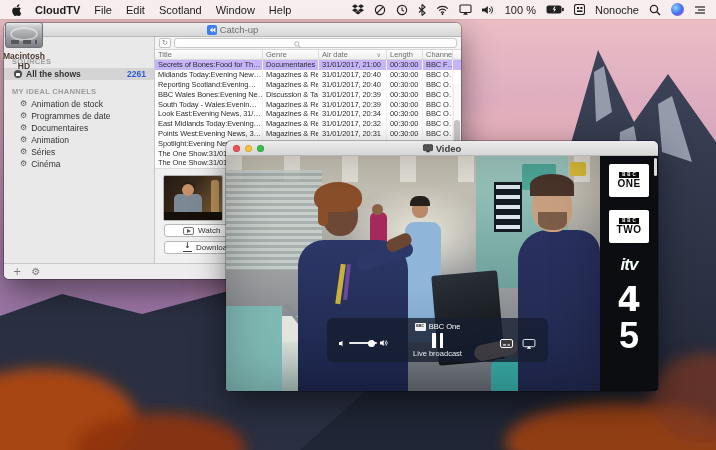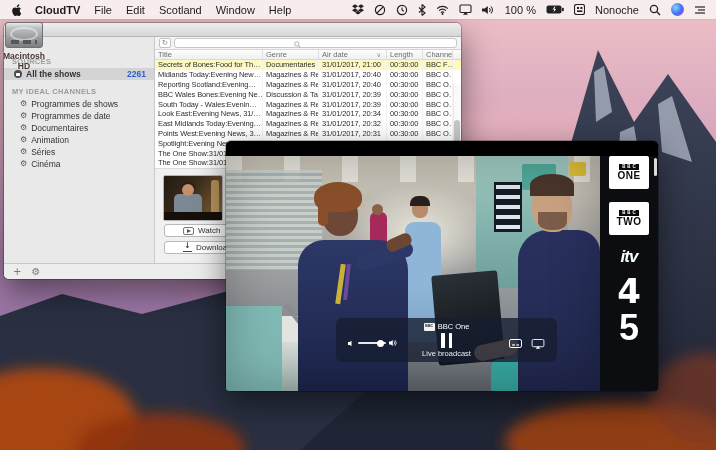--- a/index.html
+++ b/index.html
@@ -74,21 +74,21 @@
   .tbl-header { height:10px; display:flex; font-size:7.5px; color:#6e6e6e; background:linear-gradient(#fdfdfd,#f0f0f0);
     border-bottom:1px solid #d9d9d9; align-items:center; }
   .tbl-header .cell { border-right:1px solid #ddd; height:100%; display:flex; align-items:center; }
   .cell { padding:0 3px; overflow:hidden; white-space:nowrap; flex:none; }
   .c-title{width:108px;} .c-genre{width:56px;} .c-date{width:68px;} .c-len{width:36px;} .c-chan{width:30px;}
   .sort-ind { margin-left:auto; font-size:6px; color:#888; padding-right:2px; font-family:"DejaVu Sans",sans-serif;}
 
   .tbl-rows { height:108px; overflow:hidden; position:relative; background:#fff; }
   .trow { display:flex; height:9.8px; align-items:center; font-size:7.5px; color:#2e2e2e; letter-spacing:-0.1px; }
   .trow .cell { border-right:1px solid #f2f2f2; height:100%; display:flex; align-items:center; }
-  .trow.selected { background:#fef9c3; }
+  .trow.selected { background:#c4b5fd; }
   .tbl-scroll { position:absolute; right:0; top:24px; bottom:0; width:8px; background:#fafafa; border-left:1px solid #ececec; }
   .tbl-thumb { position:absolute; right:1px; top:36px; width:6px; height:26px; border-radius:3px; background:#c6c6c6; }
 
   .cu-detail { flex:1; background:#f0f0f0; border-top:1px solid #dcdcdc; padding:7px 0 0 9px; }
   .thumb { width:58px; height:44px; border-radius:1px; position:relative; overflow:hidden;
     background:linear-gradient(120deg,#241a12 0%,#3a2c1c 45%,#6b4f2e 75%,#8a6a3a 100%); box-shadow:0 0 0 1px rgba(0,0,0,.25);}
   .thumb .t-skin { position:absolute; left:18px; top:8px; width:12px; height:12px; border-radius:50%; background:#c3906a; }
   .thumb .t-hair { position:absolute; left:17px; top:6px; width:14px; height:7px; border-radius:6px 6px 0 0; background:#2a2019; }
   .thumb .t-shirt { position:absolute; left:10px; top:18px; width:28px; height:18px; border-radius:5px 5px 0 0; background:#7c8893; }
   .thumb .t-bone { position:absolute; right:3px; top:4px; width:8px; height:34px; border-radius:3px; background:#caa468; opacity:.8; }
@@ -108,33 +108,33 @@
   .videowin .titlebar { height:15px; }
   .videowin .light.red{background:#f25056;} .videowin .light.yel{background:#fac536;} .videowin .light.grn{background:#39c149;}
   .videowin .win-title { color:#3c3c3c; font-weight:bold; font-size:9.5px; }
   .vw-content { position:absolute; top:15px; left:0; right:0; bottom:0; display:flex; overflow:hidden; border-radius:0 0 4px 4px; }
   .scene { position:relative; width:374px; height:235px; overflow:hidden; background:#9a9a96; flex:none; }
   .scene-art { position:absolute; inset:0; filter:blur(0.5px); }
   .sa { position:absolute; }
 
   .rail { position:relative; flex:1; background:#0c0d11; overflow:hidden; }
   .rail-thumb { position:absolute; right:1px; top:2px; width:3px; height:18px; border-radius:2px; background:rgba(255,255,255,.85); }
-  .rail-logos { position:absolute; inset:0; display:flex; flex-direction:column; align-items:center; padding-top:0; }
+  .rail-logos { position:absolute; inset:0; display:flex; flex-direction:column; align-items:center; padding-top:8px; }
   .bbc-box { width:40px; height:33px; background:#fff; border-radius:2px; display:flex; flex-direction:column;
     align-items:center; justify-content:center; gap:1px; flex:none; }
   .bbc-blocks { background:#0a0a0a; color:#fff; font-size:4.5px; font-weight:bold; letter-spacing:2px;
     padding:1px 1px 1px 3px; line-height:4.5px; }
   .bbc-name { font-size:10px; font-weight:bold; color:#0a0a0a; letter-spacing:.5px; line-height:10px; }
   .logo-gap1 { height:13px; } .logo-gap2 { height:14px; } .logo-gap3 { height:11px; } .logo-gap4 { height:7px; }
   .itv-logo { color:#f4fff8; font-size:17px; font-weight:bold; font-style:italic; letter-spacing:-1px; line-height:16px; }
   .four-logo { color:#fff; font-size:34px; font-weight:bold; line-height:30px; font-family:"DejaVu Sans",sans-serif; }
   .five-logo { color:#fff; font-size:36px; font-weight:bold; line-height:30px; }
 
   
-  .overlay { position:absolute; left:110px; top:162px; width:221px; height:44px; border-radius:6px;
+  .overlay { position:absolute; left:101px; top:162px; width:221px; height:44px; border-radius:6px;
     background:rgba(22,30,48,0.78); color:#fff; z-index:3; }
   .ov-chip { position:absolute; top:4px; left:0; right:0; display:flex; justify-content:center; align-items:center; gap:3px;
     font-size:7.5px; }
   .bbc-badge { width:11px; height:8px; background:#f2f2f2; border-radius:1px; color:#111; font-size:3.5px;
     font-weight:bold; display:flex; align-items:center; justify-content:center; line-height:3.5px; }
   .ov-vol { position:absolute; left:12px; top:21px; display:flex; align-items:center; gap:3px; }
   .vol-track { width:28px; height:2px; background:rgba(255,255,255,.9); border-radius:1px; position:relative; }
   .vol-knob { position:absolute; left:19px; top:-2.5px; width:7px; height:7px; border-radius:50%; background:#fff; }
   .ov-pause { position:absolute; left:50%; margin-left:-5.5px; top:15px; display:flex; gap:4px; }
   .ov-pause span { width:3.5px; height:15px; background:#fff; border-radius:.5px; }
@@ -284,35 +284,43 @@
     <div class="disk-label">Macintosh HD</div>
   </div>
 
   <div class="window catchup">
     <div class="titlebar">
       <div class="lights">
         <span class="light"></span>
         <span class="light"></span>
         <span class="light"></span>
       </div>
+      <div class="win-title">
+        <svg width="10" height="10" viewBox="0 0 10 10">
+            <rect width="10" height="10" rx="2" fill="#3f7ef0"></rect>
+            <polygon points="5.6,2.6 5.6,7.4 2.8,5" fill="#fff"></polygon>
+            <polygon points="8.4,2.6 8.4,7.4 5.6,5" fill="#fff"></polygon>
+          </svg>
+        <span>Catch-up</span>
+      </div>
     </div>
 
     <div class="cu-body">
 
       <div class="sidebar">
         <div class="sb-header">SOURCES</div>
         <div class="sb-row selected" style="padding-left:10px">
           <span class="allshows-icon"></span>
           <span style="font-weight:bold">All the shows</span>
           <span class="sb-count">2261</span>
         </div>
         <div class="sb-header" style="margin-top:4px">MY IDEAL CHANNELS</div>
         <div class="sb-row">
             <span class="gear-glyph">⚙</span>
-            <span>Programmes de shows</span>
+            <span>Animation de stock</span>
           </div>
           <div class="sb-row">
             <span class="gear-glyph">⚙</span>
             <span>Programmes de date</span>
           </div>
           <div class="sb-row">
             <span class="gear-glyph">⚙</span>
             <span>Documentaires</span>
           </div>
           <div class="sb-row">
@@ -462,20 +470,34 @@
       </div>
     </div>
 
     <div class="cu-footer">
       <span class="foot-btn">+</span>
       <span class="foot-btn">⚙</span>
     </div>
   </div>
 
   <div class="window videowin">
+    <div class="titlebar">
+      <div class="lights">
+        <span class="light red"></span>
+        <span class="light yel"></span>
+        <span class="light grn"></span>
+      </div>
+      <div class="win-title">
+        <svg width="10" height="9" viewBox="0 0 12 10">
+            <rect x="0.5" y="0.5" width="11" height="7" rx="1" fill="#555" stroke="#333"></rect>
+            <rect x="4" y="8" width="4" height="1.5" fill="#333"></rect>
+          </svg>
+        <span>Video</span>
+      </div>
+    </div>
 
     <div class="vw-content">
 
       <div class="scene">
         <div class="scene-art">
           <div class="sa" style="inset:0; background:linear-gradient(180deg,#cfcabc 0%,#c4bfb4 16%,#abaaa5 34%,#999b9d 54%,#80848a 76%,#5f646c 100%);"></div>
           <div class="sa" style="left:0;top:0;width:374px;height:26px;background:repeating-linear-gradient(90deg,rgba(255,255,250,.85) 0 16px,rgba(190,186,175,.4) 16px 58px);opacity:.6;"></div>
           <div class="sa" style="left:0;top:14px;width:96px;height:100px;background:repeating-linear-gradient(180deg,#ccd4d0 0 3px,#a6b1af 3px 6px);opacity:.85;"></div>
           <div class="sa" style="left:118px;top:28px;width:150px;height:100px;background:radial-gradient(ellipse at center,#ece8dc 0%,rgba(236,232,220,0) 70%);"></div>
           <div class="sa" style="left:250px;top:0;width:92px;height:132px;background:linear-gradient(180deg,#a3ccc4 0%,#7fb0a9 60%,#6f9f9a 100%);"></div>

